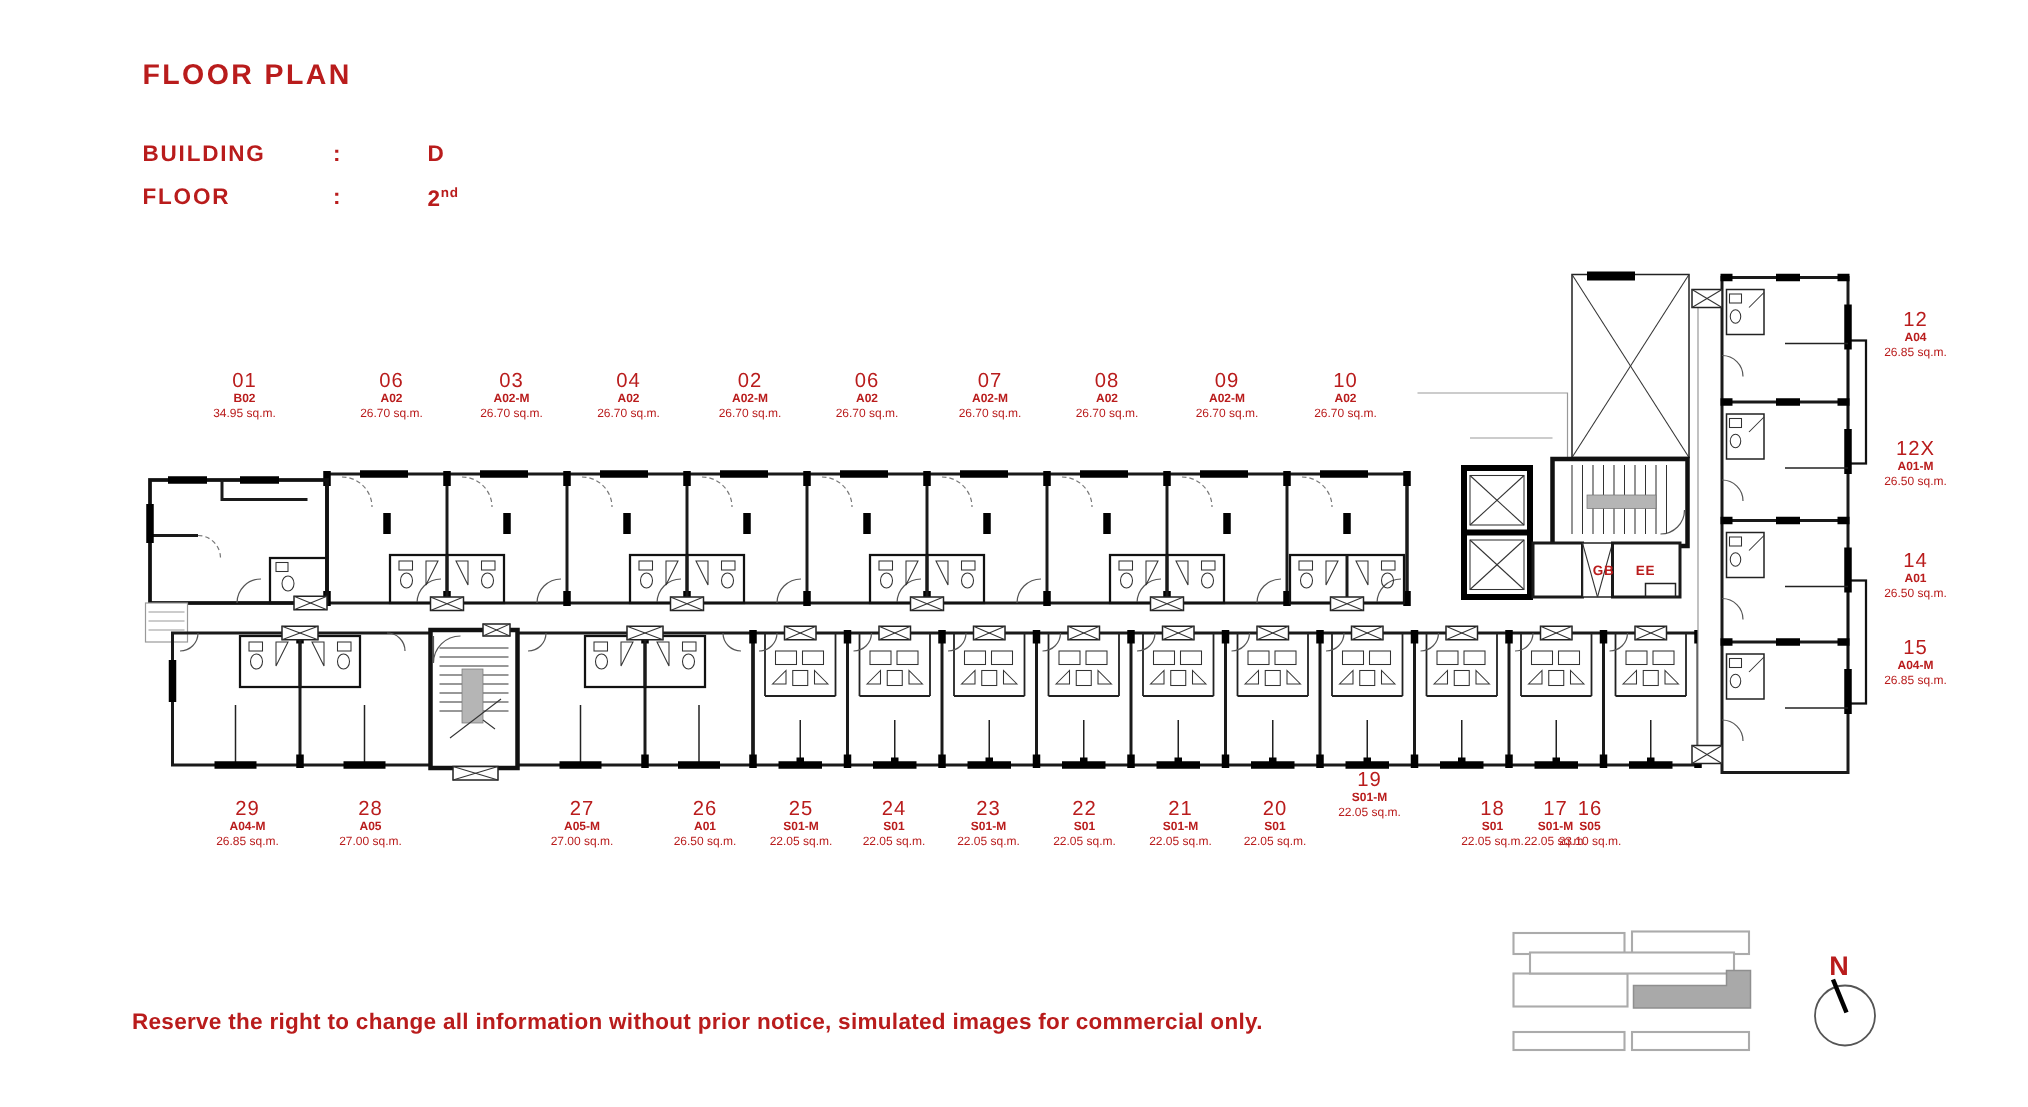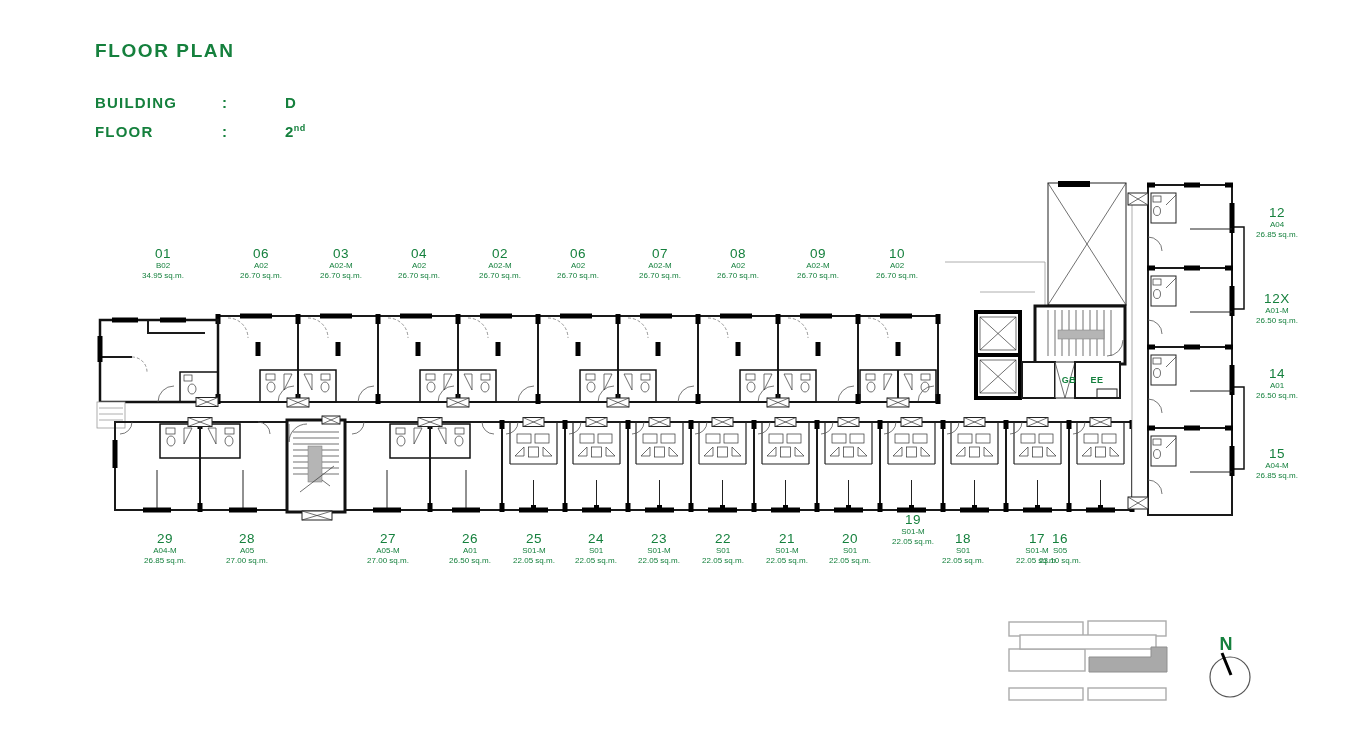--- a/index.html
+++ b/index.html
@@ -2,21 +2,21 @@
 <html style="--unit01: #96877b; --wing_top: #cbc2bc; --wing_mauve: #b5a8a2; --wing_s: #dbd7cf; --wing_right: #c2b5af; --keyplan_highlight: #a9a9a9;"><head>
 <meta charset="utf-8">
 <style>
   :root{
     --unit01:#96877b; --wing_top:#cbc2bc; --wing_mauve:#b5a8a2;
     --wing_s:#dbd7cf; --wing_right:#c2b5af; --keyplan_highlight:#a9a9a9;
   }
   *{box-sizing:border-box;margin:0;padding:0}
   html,body{background:#fff}
   .stage{position:relative;width:1352px;height:738px;background:#fff;overflow:hidden;
-          font-family:"Liberation Sans",sans-serif;color:#15803d}
+          font-family:"Liberation Sans",sans-serif;color:#b91c1c}
   .abs{position:absolute}
   svg{position:absolute;left:0;top:0}
 
   
   .f-u01{fill:var(--unit01)} .f-top{fill:var(--wing_top)} .f-mv{fill:var(--wing_mauve)}
   .f-s{fill:var(--wing_s)} .f-rt{fill:var(--wing_right)}
   
   .w2{stroke:#1a1a1a;stroke-width:2;fill:none}
   .w25{stroke:#111;stroke-width:2.5;fill:none}
   .w3{stroke:#111;stroke-width:3;fill:none}
@@ -38,21 +38,21 @@
 
   
   .title{left:95px;top:40px;font-size:19px;font-weight:600;letter-spacing:1.6px}
   .hlabel{font-size:15px;font-weight:600;letter-spacing:1.2px}
   .hval{font-size:15px;font-weight:600;letter-spacing:.5px}
   .hval sup{font-size:9px}
 
   
   .ul{position:absolute;transform:translateX(-50%);text-align:center;white-space:nowrap;line-height:1}
   .ul .no{font-size:13.5px;font-weight:400;letter-spacing:.6px;line-height:15px}
-  .ul .tp{font-size:8px;font-weight:400;line-height:9.5px}
+  .ul .tp{font-size:8px;font-weight:700;line-height:9.5px}
   .ul .ar{font-size:8px;font-weight:400;line-height:9.5px}
 
   .room-tag{position:absolute;transform:translateX(-50%);font-size:9px;font-weight:700;letter-spacing:.5px}
   .north-n{position:absolute;transform:translateX(-50%);font-size:18px;font-weight:700}
   .disclaimer{left:88px;top:673px;font-size:15px;font-weight:600;letter-spacing:.2px}
 </style>
 </head>
 <body>
 
 <div class="stage">
@@ -376,21 +376,21 @@
   <div class="ul" style="left:1277px;top:291px">
       <div class="no">12X</div>
       <div class="tp">A01-M</div>
       <div class="ar">26.50 sq.m.</div>
     </div>
   <div class="ul" style="left:1277px;top:366px">
       <div class="no">14</div>
       <div class="tp">A01</div>
       <div class="ar">26.50 sq.m.</div>
     </div>
-  <div class="ul" style="left:1277px;top:446px">
+  <div class="ul" style="left:1277px;top:424px">
       <div class="no">15</div>
       <div class="tp">A04-M</div>
       <div class="ar">26.85 sq.m.</div>
     </div>
 
   <div class="ul" style="left:165px;top:531px">
       <div class="no">29</div>
       <div class="tp">A04-M</div>
       <div class="ar">26.85 sq.m.</div>
     </div>
@@ -437,33 +437,34 @@
   <div class="ul" style="left:850px;top:531px">
       <div class="no">20</div>
       <div class="tp">S01</div>
       <div class="ar">22.05 sq.m.</div>
     </div>
   <div class="ul" style="left:913px;top:512px">
       <div class="no">19</div>
       <div class="tp">S01-M</div>
       <div class="ar">22.05 sq.m.</div>
     </div>
-  <div class="ul" style="left:963px;top:531px">
+  <div class="ul" style="left:995px;top:531px">
       <div class="no">18</div>
       <div class="tp">S01</div>
       <div class="ar">22.05 sq.m.</div>
     </div>
   <div class="ul" style="left:1037px;top:531px">
       <div class="no">17</div>
       <div class="tp">S01-M</div>
       <div class="ar">22.05 sq.m.</div>
     </div>
   <div class="ul" style="left:1060px;top:531px">
       <div class="no">16</div>
       <div class="tp">S05</div>
       <div class="ar">23.10 sq.m.</div>
     </div>
 
   <div class="room-tag" style="left:1069px;top:375px">GB</div>
   <div class="room-tag" style="left:1097px;top:375px">EE</div>
   <div class="north-n" style="left:1226px;top:634px">N</div>
+  <div class="abs disclaimer">Reserve the right to change all information without prior notice, simulated images for commercial only.</div>
 
 </div>
 
 </body></html>

